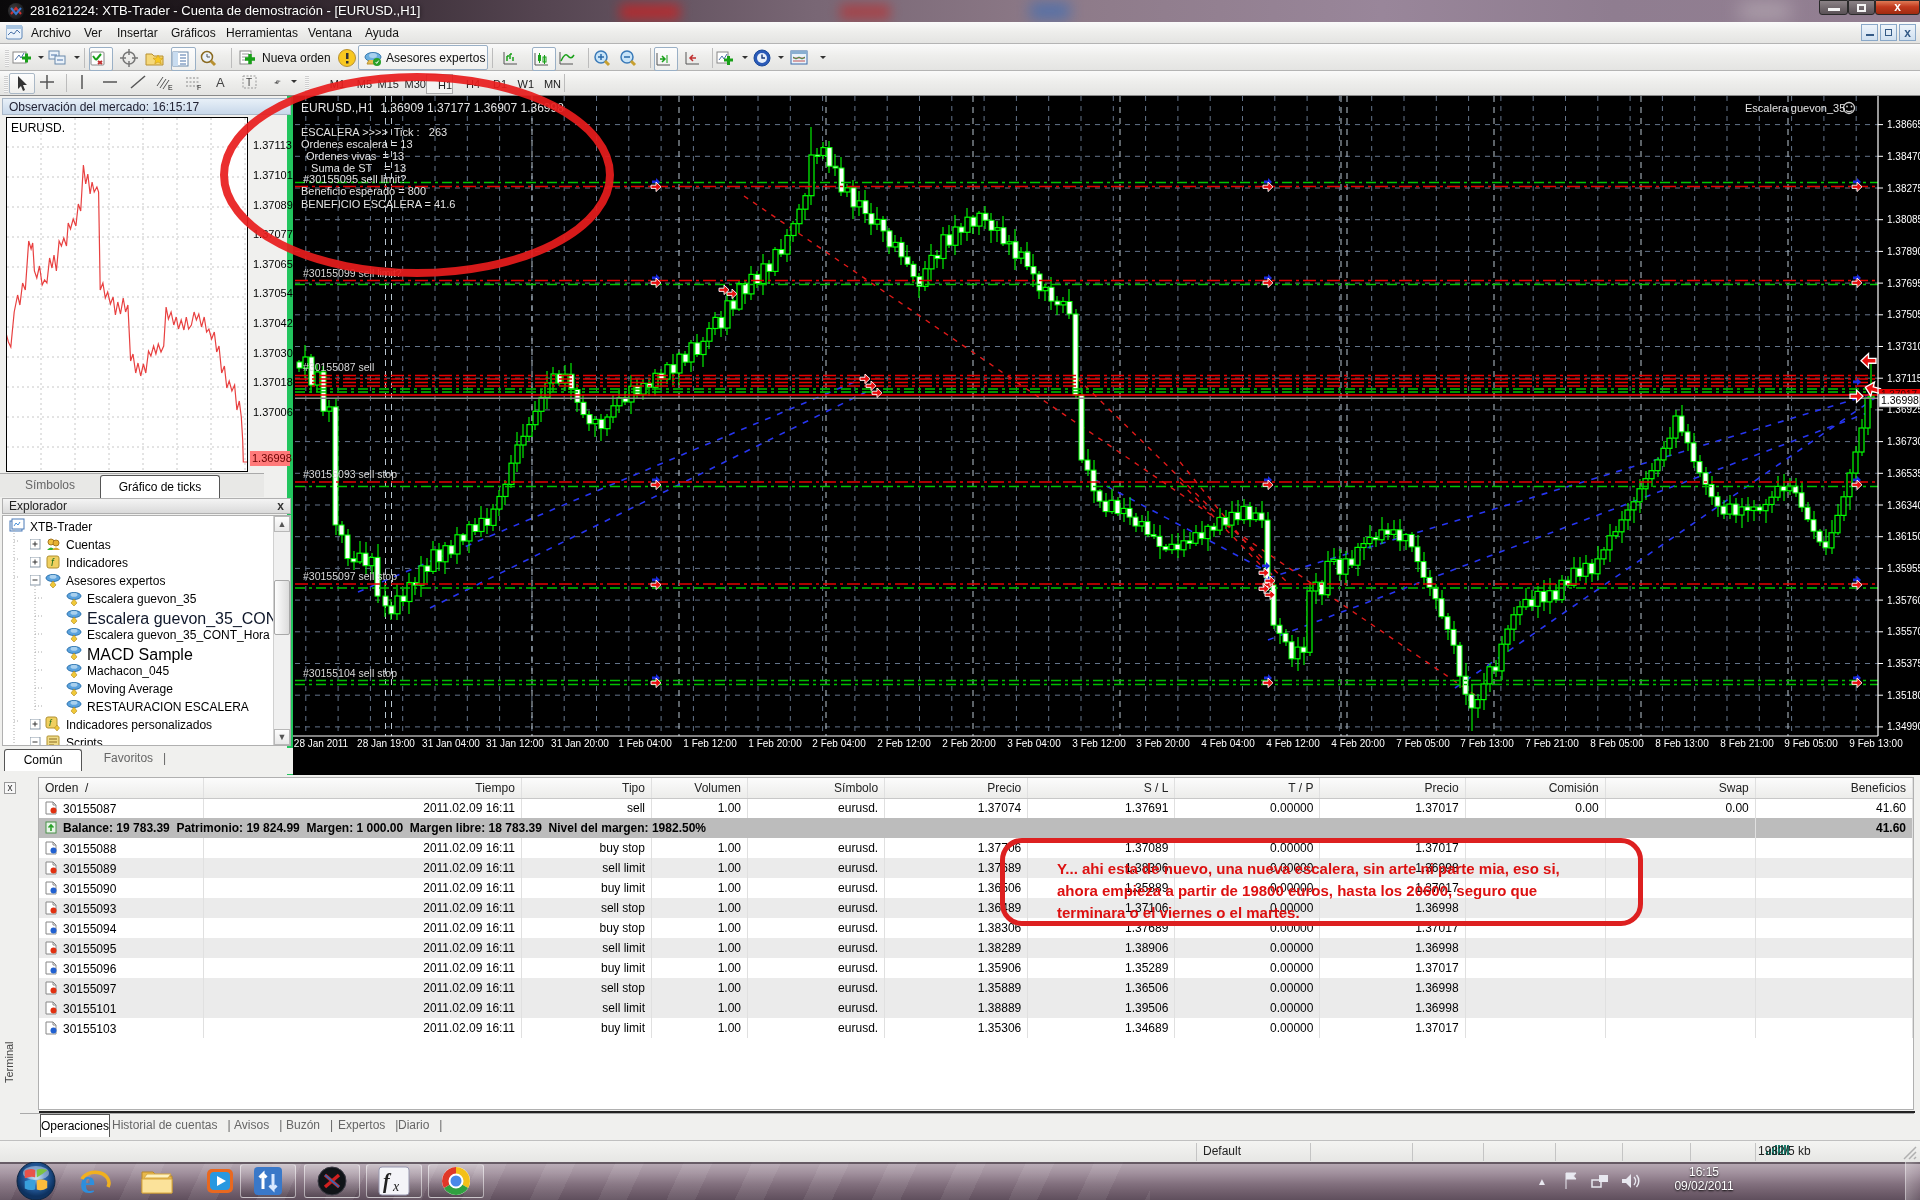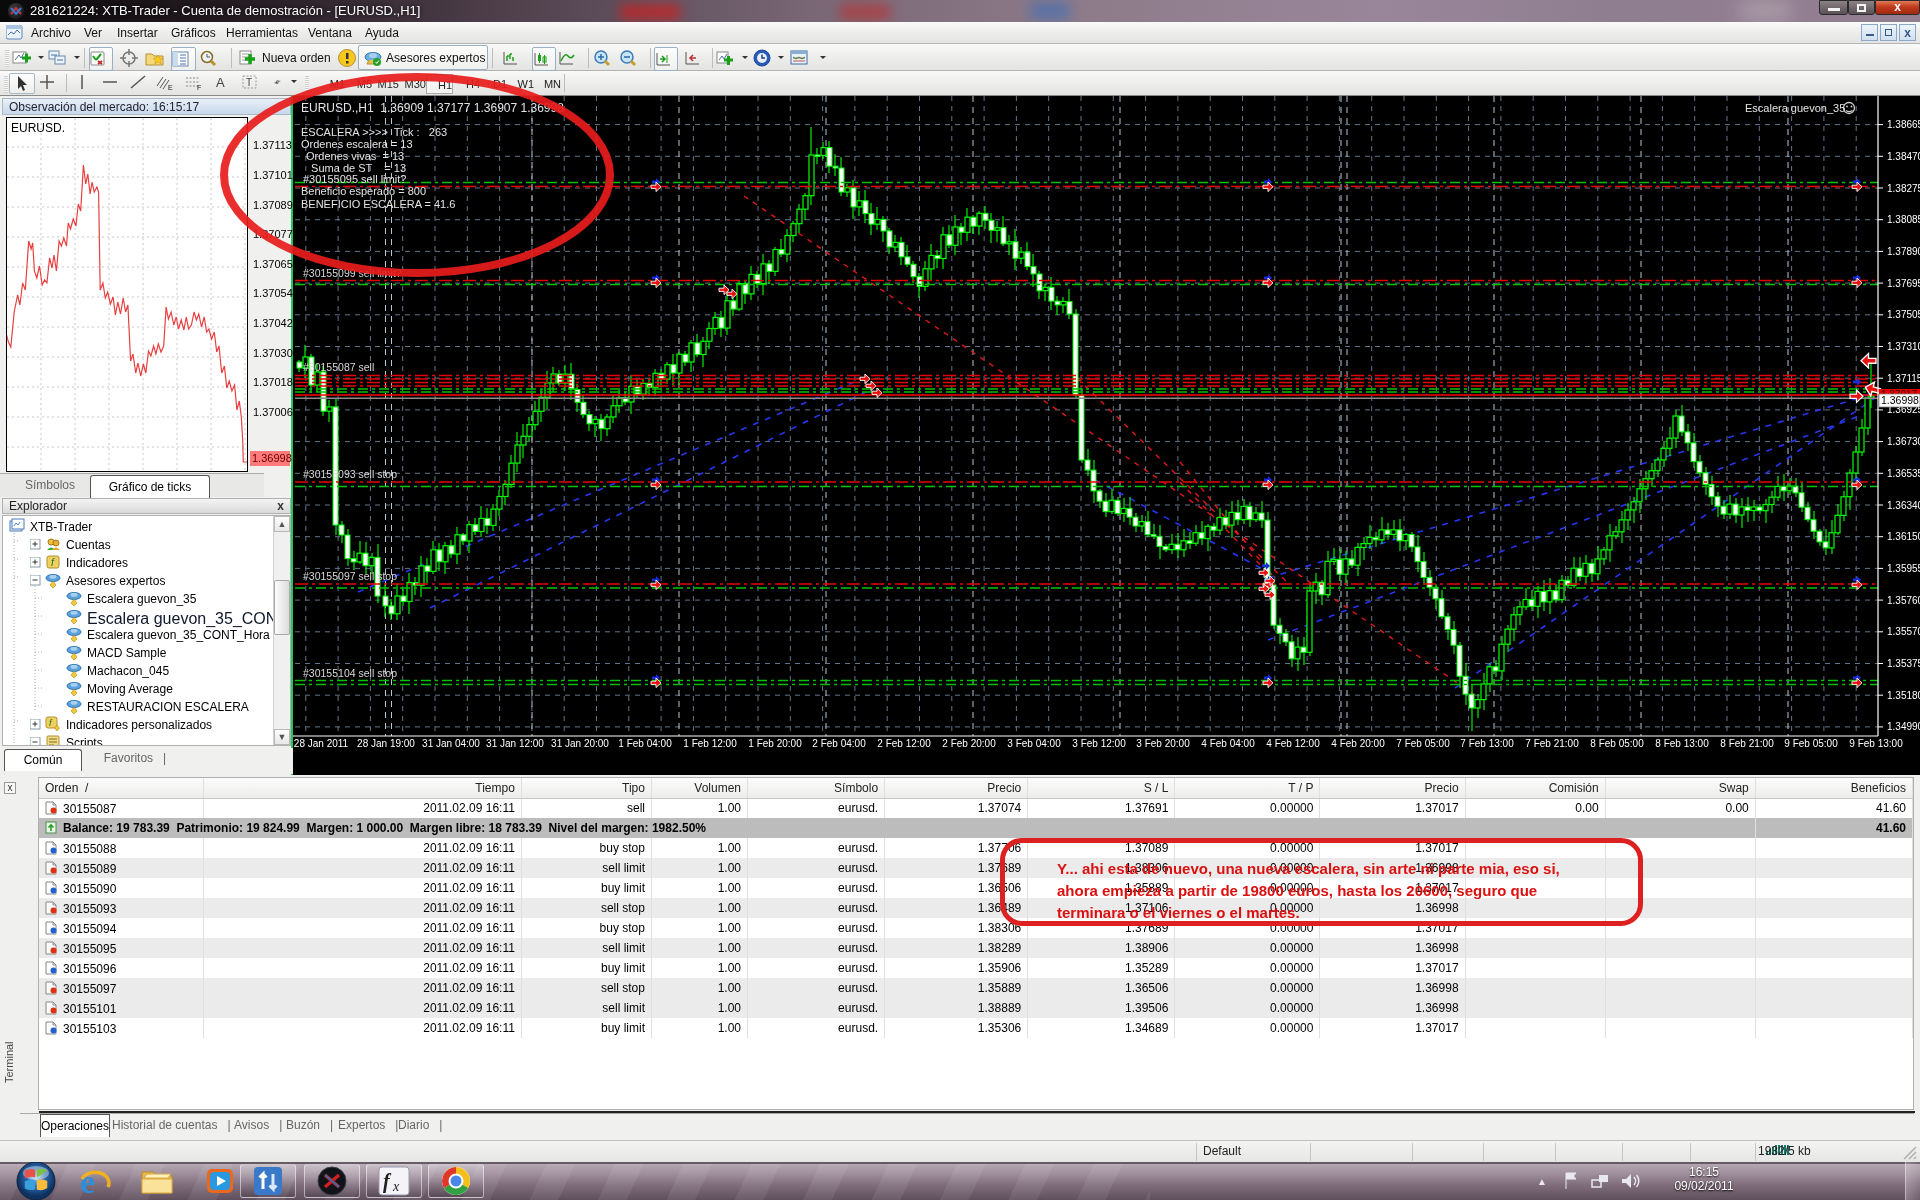--- a/index.html
+++ b/index.html
@@ -220,42 +220,42 @@
       <div class="tf" style="left:345px;">M5</div>
       <div class="tf" style="left:372px;">M15</div>
       <div class="tf" style="left:399px;">M30</div>
       <div class="tf" style="left:426px;background:#f4f4f2;border:1px solid #aaa;">H1</div>
       <div class="tf" style="left:453px;">H4</div>
       <div class="tf" style="left:480px;">D1</div>
       <div class="tf" style="left:507px;">W1</div>
       <div class="tf" style="left:534px;">MN</div>
       <div class="sep" style="left:564px;top:3px;height:18px"></div>
     </div>
-    <div class="abs" style="left:0;top:96px;width:293px;height:679px;background:#f0f0ee;border-right:2px solid #22c55e">
+    <div class="abs" style="left:0;top:96px;width:293px;height:679px;background:#f0f0ee;border-right:6px solid #22c55e">
       <div class="abs" style="left:2px;top:2px;width:289px;height:17px;background:linear-gradient(#e8f0f8,#c8d8ea);border:1px solid #aab8c8;font-size:12px;color:#223;padding:1px 6px">Observación del mercado: 16:15:17</div>
       <div class="abs" style="left:6px;top:21px;width:242px;height:355px;background:#fff;border:1px solid #000"><svg width="240" height="353">
           <path d="M34,0V353M68,0V353M102,0V353M136,0V353M170,0V353M204,0V353M238,0V353" stroke="#c8c8c8" stroke-width="1" stroke-dasharray="2 3" fill="none"></path>
           <path d="M0,29H240M0,59H240M0,89H240M0,119H240M0,149H240M0,179H240M0,209H240M0,239H240M0,269H240M0,299H240M0,329H240" stroke="#c8c8c8" stroke-width="1" stroke-dasharray="2 3" fill="none"></path>
           <polyline points="6.7,331 9.4,341 11.8,346 15.2,311 18.6,294 20.9,304 23.6,282 26.3,289 29.7,240 32.1,248 33.7,242 35.4,270 37.8,277 40.5,265 43.2,284 45.6,279 47.9,282 50.6,257 53.0,267 55.0,254 57.4,270 60.1,240 62.4,245 64.8,237 67.5,245 69.2,222 71.5,228 74.2,218 76.9,225 79.3,203 81.7,210 84.4,164 86.7,183 88.8,173 91.1,193 93.1,181 95.2,191 97.9,186 99.6,191 101.2,289 103.9,282 106.3,297 108.7,291 111.4,303 114.1,296 116.4,314 118.8,301 121.5,313 124.2,297 126.6,311 128.9,304 131.6,360 134.0,353 136.7,372 139.0,362 141.7,375 144.4,363 146.8,372 149.5,350 151.9,355 154.6,345 156.9,353 159.3,343 162.0,351 164.7,345 167.1,306 169.4,318 172.1,311 174.8,324 177.2,316 179.5,328 182.2,319 184.9,329 187.3,316 189.6,328 192.4,324 195.1,311 197.4,319 199.8,313 202.5,326 205.2,316 207.6,331 209.9,328 212.6,338 215.3,331 217.7,351 220.0,345 222.7,372 225.4,365 227.8,387 230.2,380 232.9,390 235.6,384 237.9,409 240.3,400 242.3,416 243.7,439 244.3,461 248.0,461" fill="none" stroke="#e84040" stroke-width="1.2" transform="translate(-8,-117)"></polyline>
           <text x="4" y="14" font-size="12" fill="#000" font-family="Liberation Sans,sans-serif">EURUSD.</text>
         </svg></div>
       <div class="abs" style="left:253px;top:43px;font-size:11px;color:#000">1.37113</div>
       <div class="abs" style="left:253px;top:73px;font-size:11px;color:#000">1.37101</div>
       <div class="abs" style="left:253px;top:103px;font-size:11px;color:#000">1.37089</div>
       <div class="abs" style="left:253px;top:132px;font-size:11px;color:#000">1.37077</div>
       <div class="abs" style="left:253px;top:162px;font-size:11px;color:#000">1.37065</div>
       <div class="abs" style="left:253px;top:191px;font-size:11px;color:#000">1.37054</div>
       <div class="abs" style="left:253px;top:221px;font-size:11px;color:#000">1.37042</div>
       <div class="abs" style="left:253px;top:251px;font-size:11px;color:#000">1.37030</div>
       <div class="abs" style="left:253px;top:280px;font-size:11px;color:#000">1.37018</div>
       <div class="abs" style="left:253px;top:310px;font-size:11px;color:#000">1.37006</div>
       <div class="abs" style="left:250px;top:355px;width:40px;height:15px;background:#ff7a7a;font-size:11px;color:#6a0000;padding:1px 2px">1.36998</div>
       <div class="abs" style="left:0;top:377px;width:264px;height:24px;background:#e8e8e6;border-top:1px solid #aaa">
         <div class="tabin" style="left:10px;top:4px;width:80px">Símbolos</div>
-        <div class="tabact" style="left:90px;top:1px;width:120px;height:23px;line-height:22px;border-radius:3px 3px 0 0">Gráfico de ticks</div>
+        <div class="tabact" style="left:100px;top:1px;width:120px;height:23px;line-height:22px;border-radius:3px 3px 0 0">Gráfico de ticks</div>
       </div>
       <div class="abs" style="left:2px;top:402px;width:289px;height:16px;background:linear-gradient(#f4f4f4,#dadada);border:1px solid #b0b0b0;font-size:12px;color:#222;padding:0 6px">Explorador<span style="float:right;font-weight:bold;color:#333">x</span></div>
       <div class="abs" style="left:2px;top:419px;width:289px;height:231px;background:#fff;border:1px solid #b0b0b0;overflow:hidden">
         <svg class="abs" style="left:6px;top:2px" width="17" height="17">
           <rect x="1" y="3" width="12" height="10" fill="#eaf2fa" stroke="#4a7ab8"></rect>
           <rect x="3" y="1" width="12" height="10" fill="#fff" stroke="#4a7ab8"></rect>
           <path d="M5,8 l2,-3 2,2 2,-3" stroke="#4a90d8" fill="none"></path>
         </svg>
         <div class="abs" style="left:27px;top:4px;font-size:12px;color:#000">XTB-Trader</div>
         <svg class="abs" style="left:27px;top:23px" width="11" height="11">
@@ -306,21 +306,21 @@
           <ellipse cx="8" cy="6" rx="7" ry="3.5" fill="#5aa2de" stroke="#2a72ae"></ellipse>
           <ellipse cx="8" cy="4.8" rx="3.5" ry="2" fill="#a8d0ee"></ellipse>
           <path d="M8,9 l-3,4 3,3 3,-3 z" fill="#f0c838" stroke="#b08820" stroke-width=".6"></path>
         </svg>
         <div class="abs" style="left:84px;top:112px;font-size:12px;color:#000">Escalera guevon_35_CONT_Hora</div>
         <svg class="abs" style="left:63px;top:128px" width="17" height="17">
           <ellipse cx="8" cy="6" rx="7" ry="3.5" fill="#5aa2de" stroke="#2a72ae"></ellipse>
           <ellipse cx="8" cy="4.8" rx="3.5" ry="2" fill="#a8d0ee"></ellipse>
           <path d="M8,9 l-3,4 3,3 3,-3 z" fill="#f0c838" stroke="#b08820" stroke-width=".6"></path>
         </svg>
-        <div class="abs" style="left:84px;top:130px;font-size:12px;color:#000">MACD Sample</div>
+        <div class="abs" style="left:84px;top:130px;font-size:16px;color:#000">MACD Sample</div>
         <svg class="abs" style="left:63px;top:146px" width="17" height="17">
           <ellipse cx="8" cy="6" rx="7" ry="3.5" fill="#5aa2de" stroke="#2a72ae"></ellipse>
           <ellipse cx="8" cy="4.8" rx="3.5" ry="2" fill="#a8d0ee"></ellipse>
           <path d="M8,9 l-3,4 3,3 3,-3 z" fill="#f0c838" stroke="#b08820" stroke-width=".6"></path>
         </svg>
         <div class="abs" style="left:84px;top:148px;font-size:12px;color:#000">Machacon_045</div>
         <svg class="abs" style="left:63px;top:164px" width="17" height="17">
           <ellipse cx="8" cy="6" rx="7" ry="3.5" fill="#5aa2de" stroke="#2a72ae"></ellipse>
           <ellipse cx="8" cy="4.8" rx="3.5" ry="2" fill="#a8d0ee"></ellipse>
           <path d="M8,9 l-3,4 3,3 3,-3 z" fill="#f0c838" stroke="#b08820" stroke-width=".6"></path>

